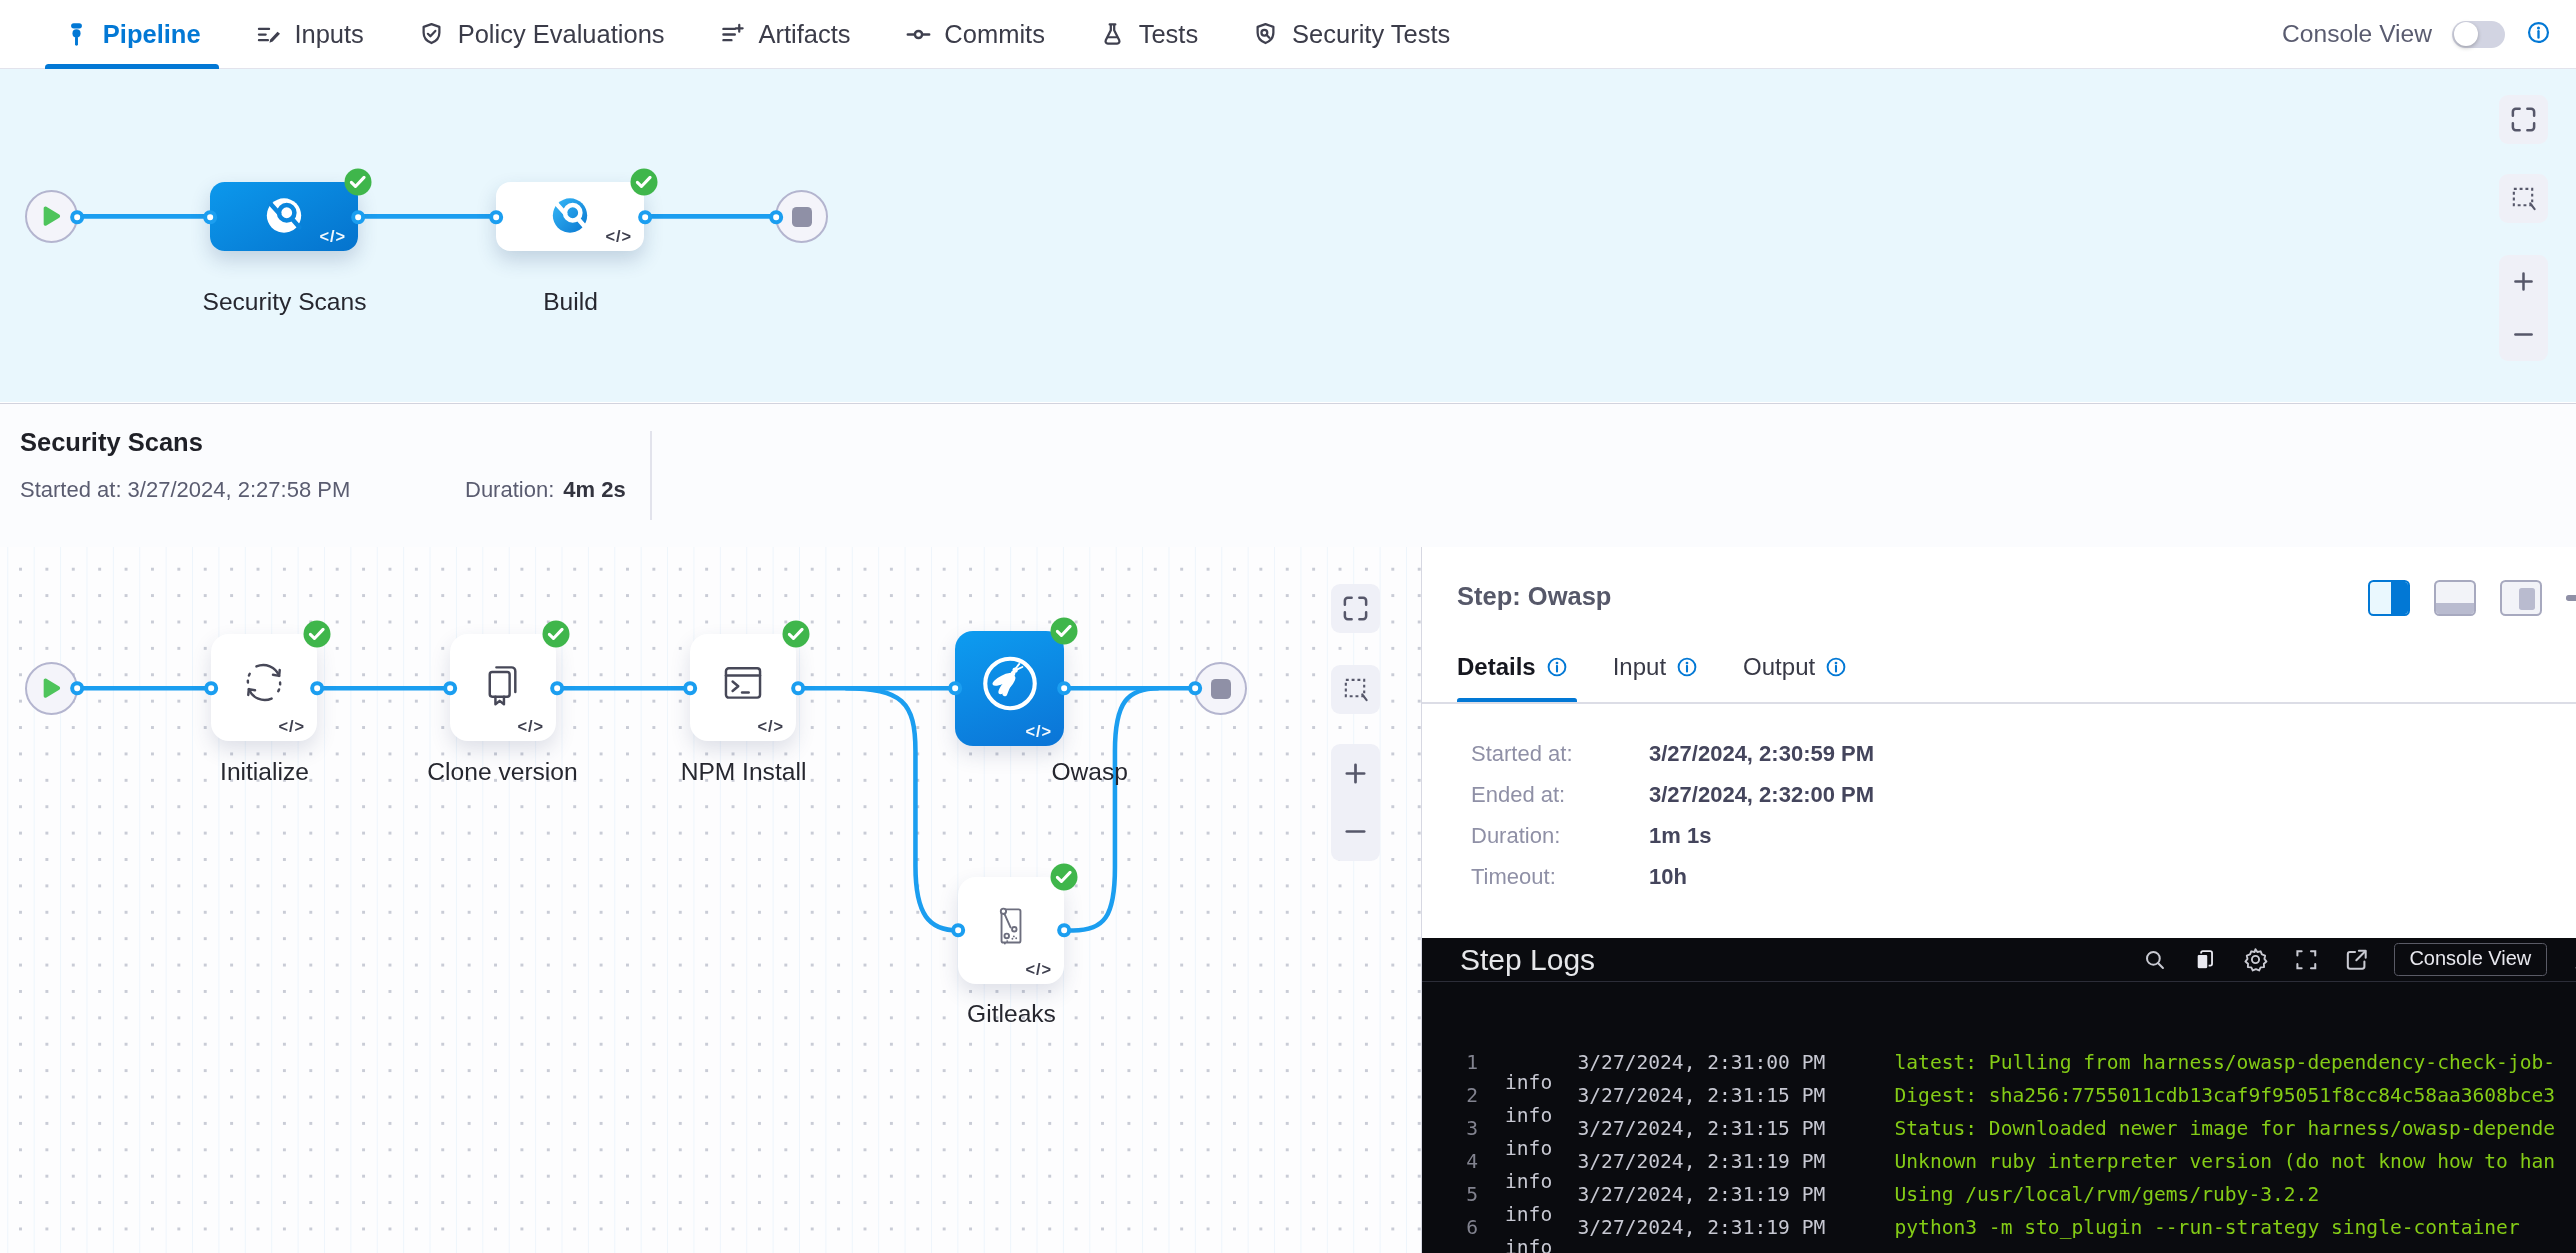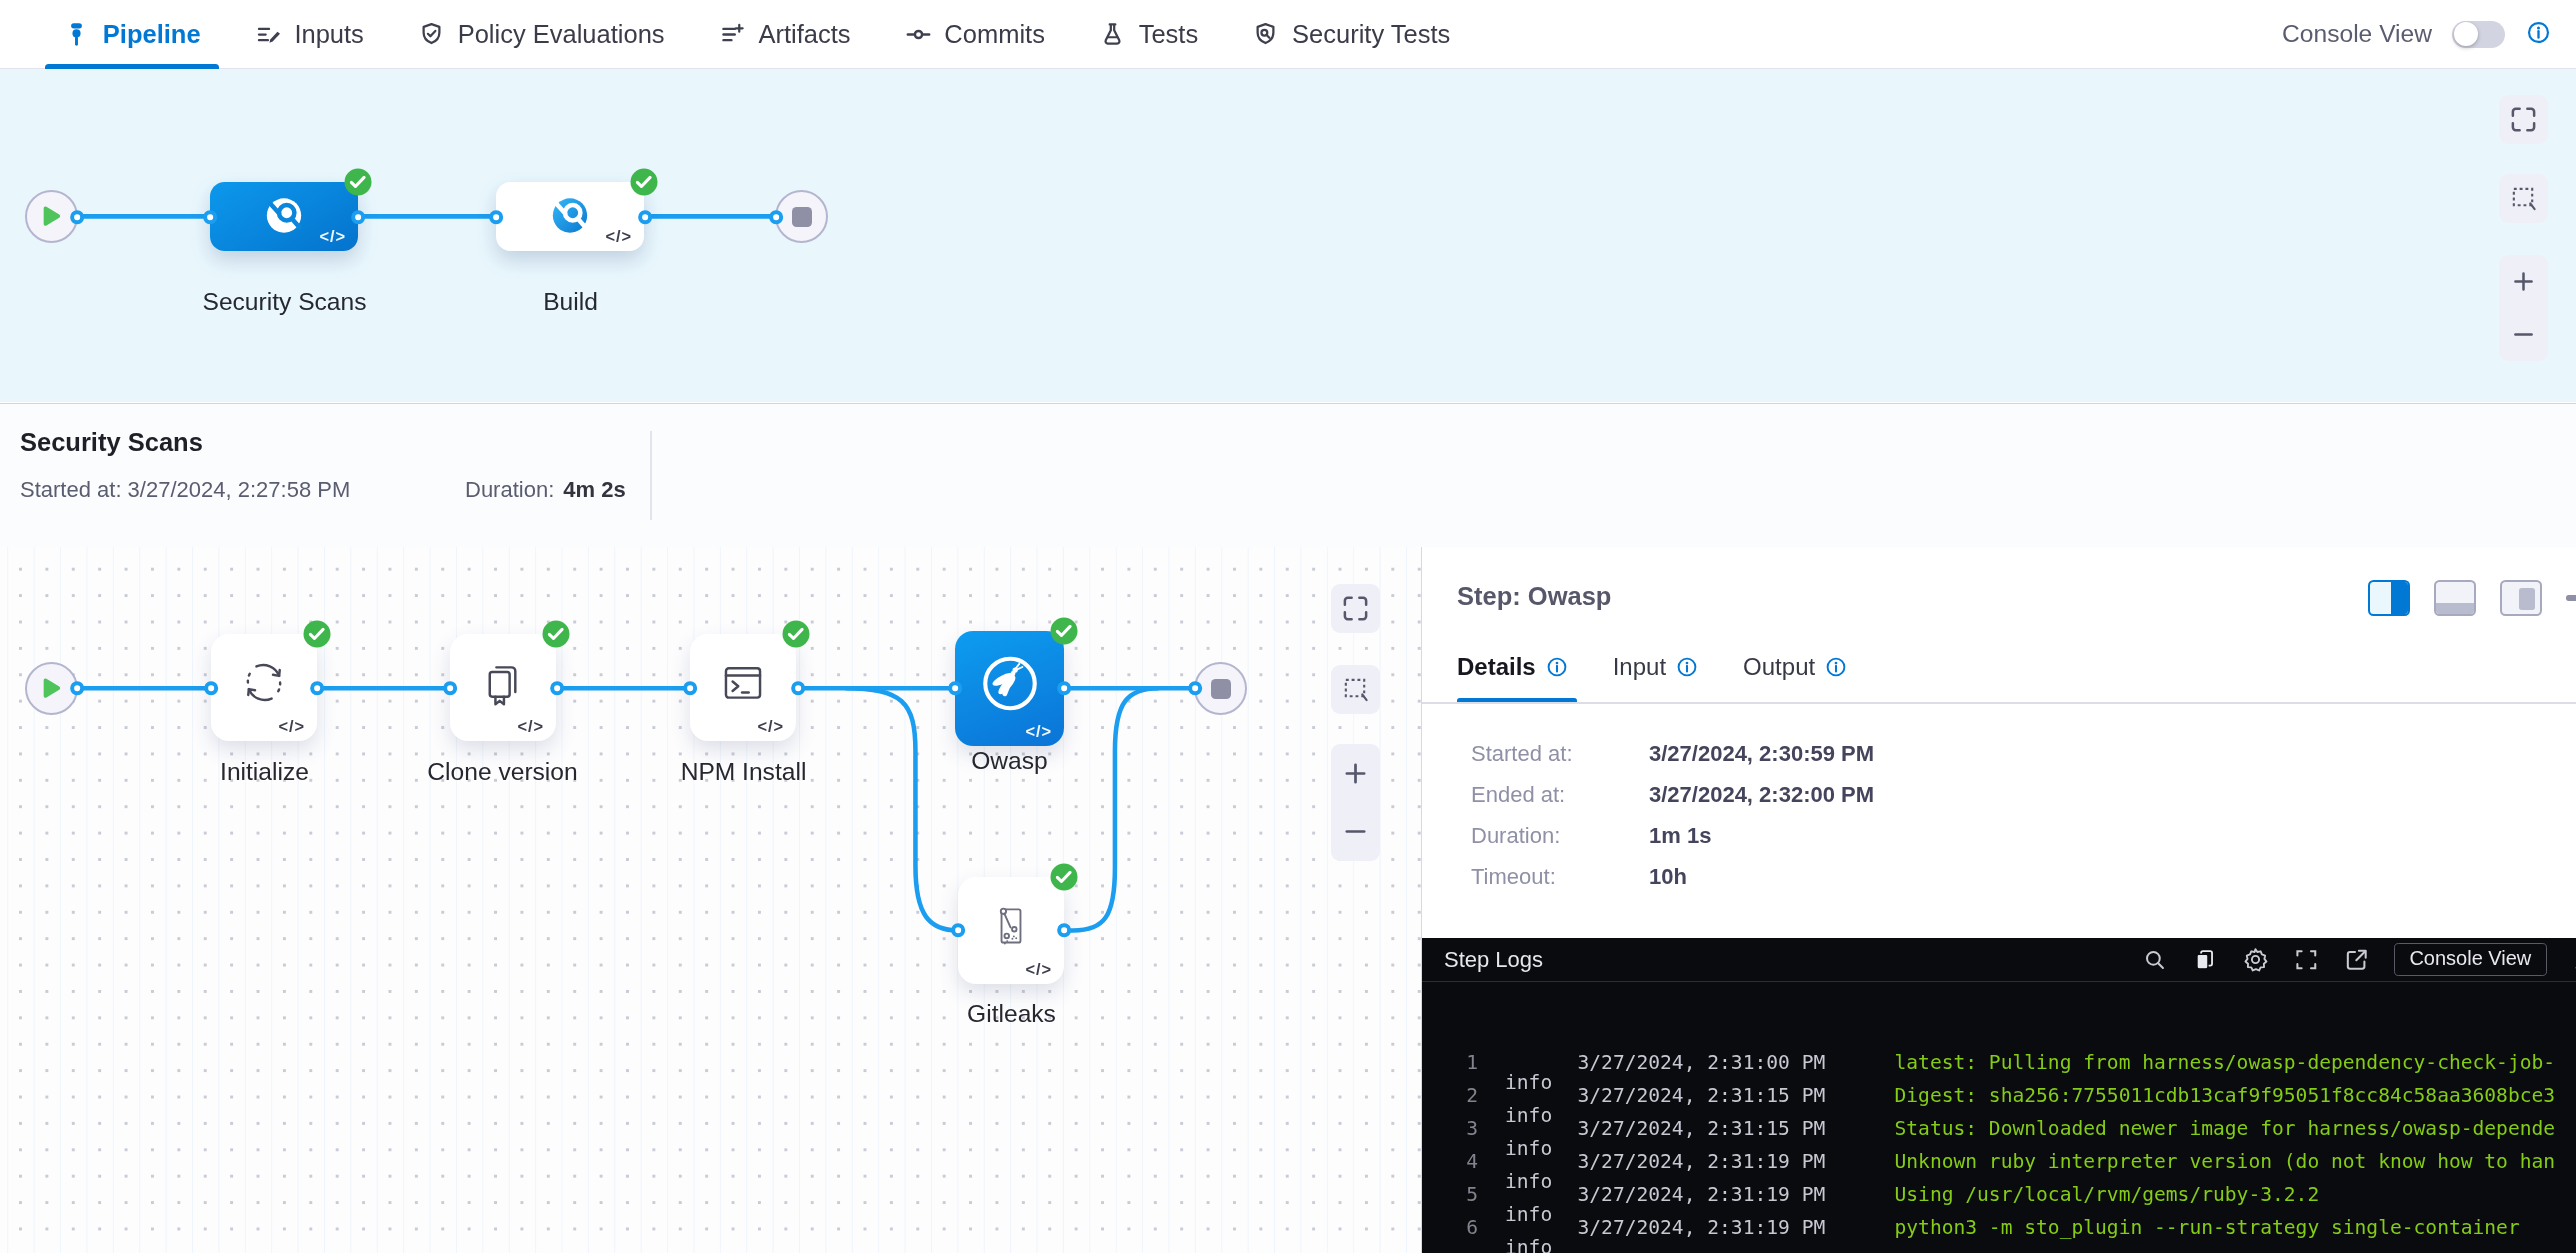--- a/index.html
+++ b/index.html
@@ -96,21 +96,21 @@
   .tabs-border { position:absolute; left:0; top:155px; width:100%; height:1.8px; background:#dcdde6; }
 
   .drow { position:absolute; left:49px; display:flex; font-size:22px; line-height:27px; }
   .drow .dl { width:178px; color:#8f90a6; }
   .drow .dv { color:#44455c; font-weight:700; }
 
   
   .console { position:absolute; left:0; right:0; top:391px; bottom:0; background:#0a0b0f; }
   .con-head { position:absolute; left:0; right:0; top:0; height:44px; border-bottom:1.8px solid #2c2d38;
     display:flex; align-items:center; }
-  .con-title { font-size:22px; color:#e6e7ea; margin-left:22px; flex:0 0 auto; }
+  .con-title { font-size:30px; color:#e6e7ea; margin-left:38px; flex:0 0 auto; }
   .con-icons { margin-left:auto; margin-right:20px; display:flex; align-items:center; gap:24.6px; }
   .cicon { display:flex; align-items:center; cursor:pointer; }
   .cv-btn { border:1.8px solid #5a5b66; border-radius:4.6px; color:#e8e8ee; font-size:20px;
     padding:2.7px 14.6px 4.6px; cursor:pointer; white-space:nowrap; }
   .loglines { position:absolute; left:0; right:0; top:44px; bottom:0; overflow:hidden; padding-top:64px;
     font-family:"DejaVu Sans Mono", monospace; font-size:19.6px; }
   .logrow { height:33px; display:flex; align-items:center; white-space:nowrap; }
   .logrow .ln { width:56px; text-align:right; color:#82838f; flex:0 0 auto; }
   .logrow .lv { margin-left:27px; width:47px; color:#c7c8d2; flex:0 0 auto;margin-top:39px; }
   .logrow .lt { margin-left:25.5px; width:290px; color:#c7c8d2; flex:0 0 auto; }
@@ -434,21 +434,21 @@
     <span class="port" style="left:798px; top:141px;"></span>
     <span class="port" style="left:955px; top:141px;"></span>
     <span class="port" style="left:1064px; top:141px;"></span>
     <span class="port" style="left:1195px; top:141px;"></span>
     <span class="port" style="left:958px; top:383px;"></span>
     <span class="port" style="left:1064px; top:383px;"></span>
 
     <div class="nodelabel" style="left:146px; top:211px;">Initialize</div>
     <div class="nodelabel" style="left:384px; top:211px;">Clone version</div>
     <div class="nodelabel" style="left:625px; top:211px;">NPM Install</div>
-    <div class="nodelabel" style="left:891px; top:200px;">Owasp</div>
+    <div class="nodelabel" style="left:891px; top:211px;text-align:right;">Owasp</div>
     <div class="nodelabel" style="left:893px; top:453px;">Gitleaks</div>
 
     <div class="ctrl sq" style="left:1331px; top:37px;">
       <svg width="29" height="29" viewBox="0 0 30 30" fill="none" stroke="#56576a" stroke-width="2.6" stroke-linecap="round">
           <path d="M4 11V7a3 3 0 0 1 3-3h4M19 4h4a3 3 0 0 1 3 3v4M26 19v4a3 3 0 0 1-3 3h-4M11 26H7a3 3 0 0 1-3-3v-4"></path>
         </svg>
     </div>
     <div class="ctrl sq" style="left:1331px; top:118px;">
       <svg width="29" height="29" viewBox="0 0 30 30" fill="none" stroke="#56576a" stroke-width="2.2">
           <rect x="5" y="5" width="19" height="17" stroke-dasharray="3 3"></rect>

